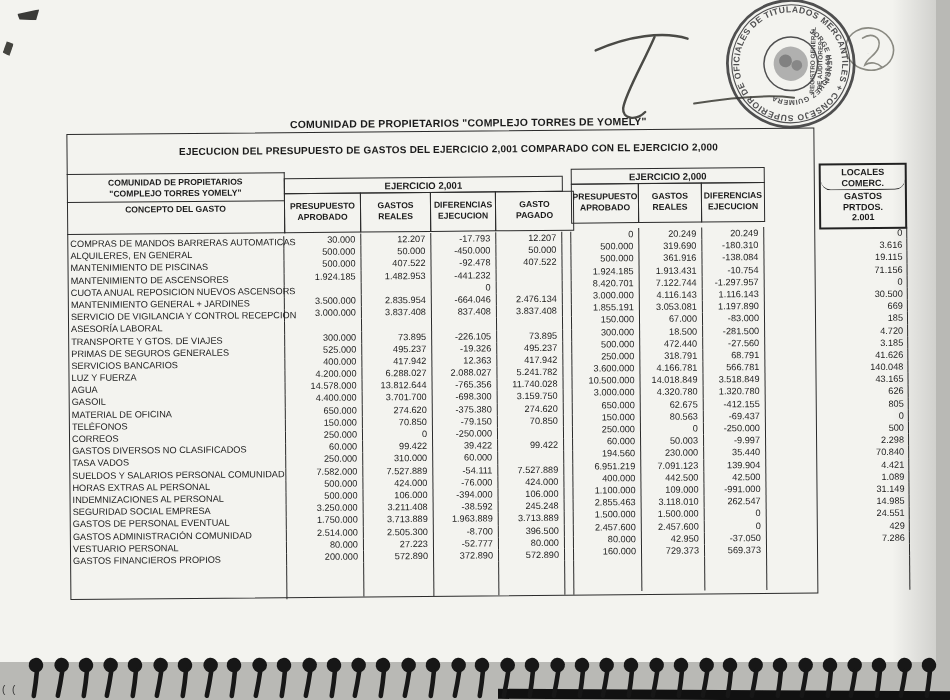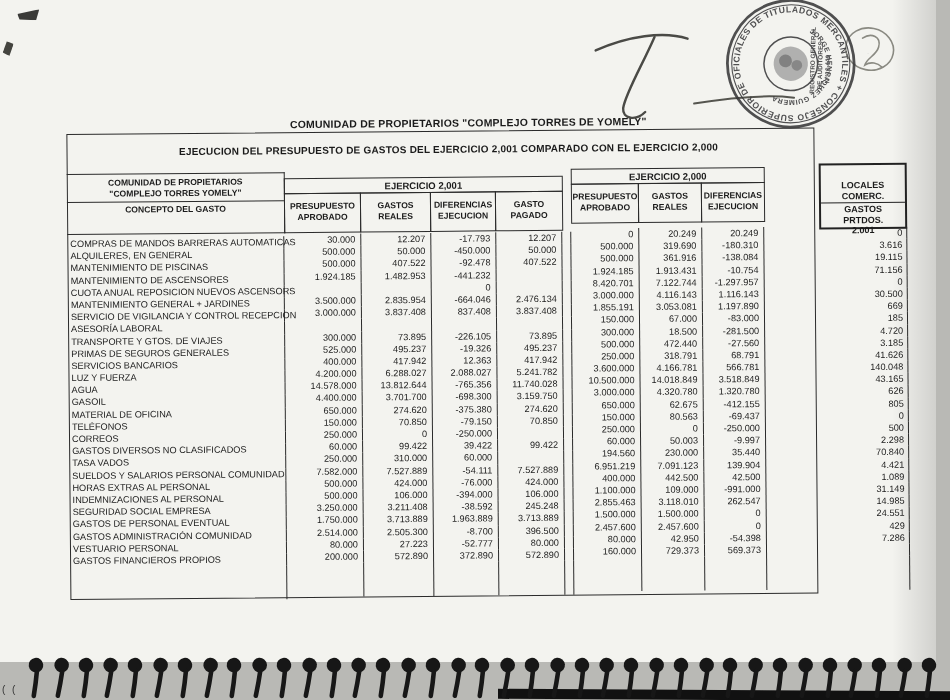--- a/index.html
+++ b/index.html
@@ -17,21 +17,21 @@
     border:1.6px solid #2b2b2b;box-sizing:border-box;}
   .hcell{position:absolute;box-sizing:border-box;border:1px solid #2b2b2b;
     font-weight:bold;text-align:center;background:transparent;}
   .concept-head{left:68px;top:171px;width:218px;height:61px;border-left:none;font-size:8.6px;line-height:11px;padding-top:3px;}
   .concept-rule{border-top:1px solid #2b2b2b;margin-top:2px;padding-top:2px;}
   .g2001{left:285px;top:177px;width:279px;height:16px;font-size:9.5px;line-height:15px;}
   .g2000{left:572px;top:170px;width:194px;height:16px;font-size:9.5px;line-height:15px;}
   .colhead{font-size:8.6px;line-height:10.5px;padding-top:7px;}
   .locbox{position:absolute;left:820px;top:167px;width:88px;height:66px;
     border:2px solid #222;box-sizing:border-box;font-weight:bold;text-align:center;font-size:9px;line-height:10.5px;}
-  .locbox .loc-top{border-bottom:1.6px solid #222;padding:15px 0 1px;}
+  .locbox .loc-top{border-bottom:1.6px solid #222;padding:2px 0 1px;border-radius:10px;}
   .locbox .loc-bot{padding-top:1px;}
   #table-body{position:absolute;left:68px;top:233px;display:grid;
     grid-template-columns:217px 77px 70px 65px 66px 9px 68px 63px 62px 51px 92px;
     grid-template-rows:repeat(27,12.2px) 34px;font-size:9.2px;line-height:12.2px;}
   .cell{box-sizing:border-box;white-space:nowrap;overflow:visible;}
   .c-concept{padding-left:3px;border-right:1px solid #2b2b2b;position:relative;top:2px;}
   .c-num{text-align:right;padding-right:5px;}
   .b-r{border-right:1px solid #2b2b2b;}
   .c-gap{border-right:1px solid #2b2b2b;}
   .c-2000{position:relative;top:-3px;}
@@ -73,21 +73,21 @@
       <div>APROBADO</div>
   </div>
   <div class="hcell colhead" style="left:361px;top:192px;width:71px;height:40px;">
     <div>GASTOS</div>
       <div>REALES</div>
   </div>
   <div class="hcell colhead" style="left:431px;top:192px;width:66px;height:40px;">
     <div>DIFERENCIAS</div>
       <div>EJECUCION</div>
   </div>
-  <div class="hcell colhead" style="left:496px;top:192px;width:68px;height:40px;">
+  <div class="hcell colhead" style="left:496px;top:192px;width:79px;height:40px;">
     <div>GASTO</div>
       <div>PAGADO</div>
   </div>
 
   <div class="hcell colhead" style="left:572px;top:185px;width:68px;height:40px;">
     <div>PRESUPUESTO</div>
       <div>APROBADO</div>
   </div>
   <div class="hcell colhead" style="left:639px;top:185px;width:64px;height:40px;">
     <div>GASTOS</div>
@@ -387,21 +387,21 @@
       <div class="cell c-void"></div>
       <div class="cell c-num c-loc">429</div>
       <div class="cell c-concept">VESTUARIO PERSONAL</div>
       <div class="cell c-num b-r">80.000</div>
       <div class="cell c-num b-r">27.223</div>
       <div class="cell c-num b-r">-52.777</div>
       <div class="cell c-num b-r">80.000</div>
       <div class="cell c-gap"></div>
       <div class="cell c-num b-r c-2000">80.000</div>
       <div class="cell c-num b-r c-2000">42.950</div>
-      <div class="cell c-num b-r c-2000">-54.398</div>
+      <div class="cell c-num b-r c-2000">-37.050</div>
       <div class="cell c-void"></div>
       <div class="cell c-num c-loc">7.286</div>
       <div class="cell c-concept">GASTOS FINANCIEROS PROPIOS</div>
       <div class="cell c-num b-r">200.000</div>
       <div class="cell c-num b-r">572.890</div>
       <div class="cell c-num b-r">372.890</div>
       <div class="cell c-num b-r">572.890</div>
       <div class="cell c-gap"></div>
       <div class="cell c-num b-r c-2000">160.000</div>
       <div class="cell c-num b-r c-2000">729.373</div>

